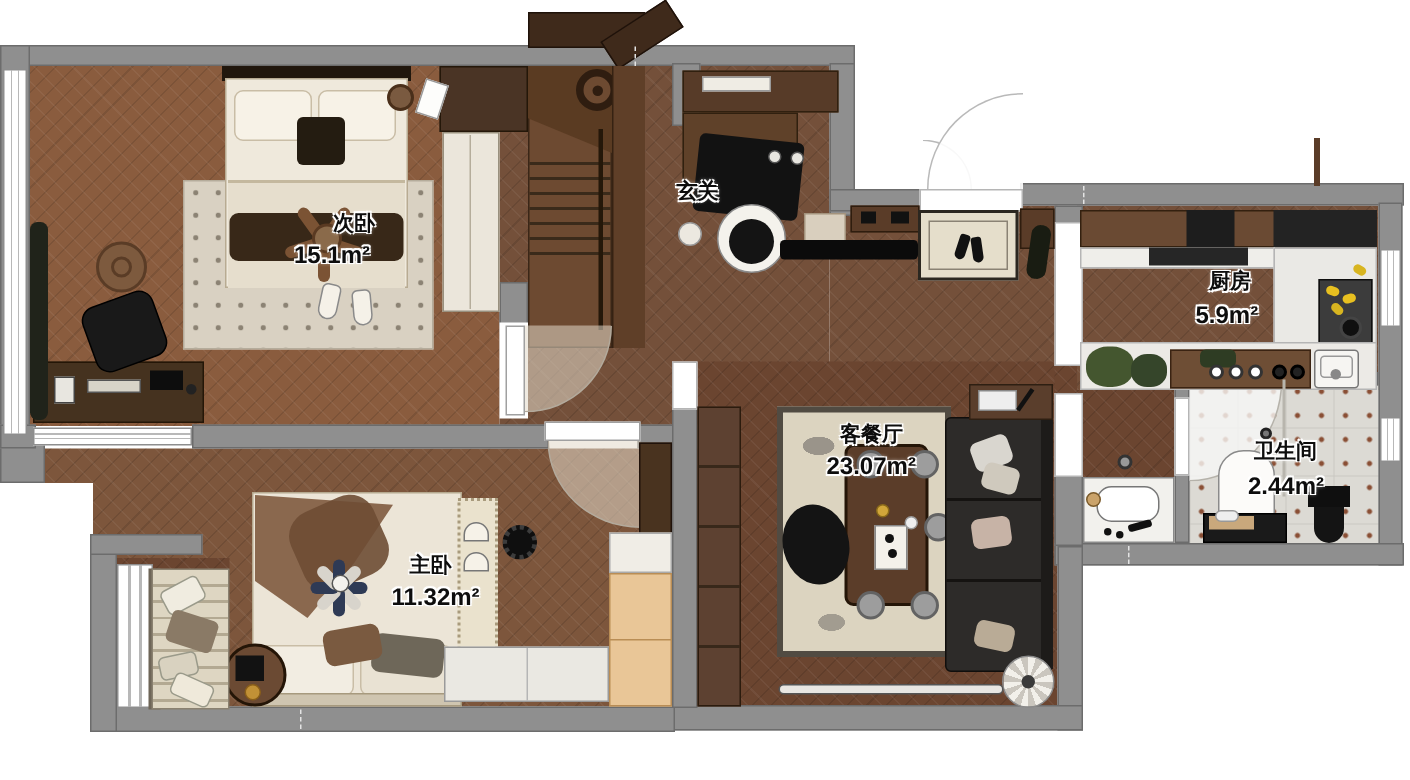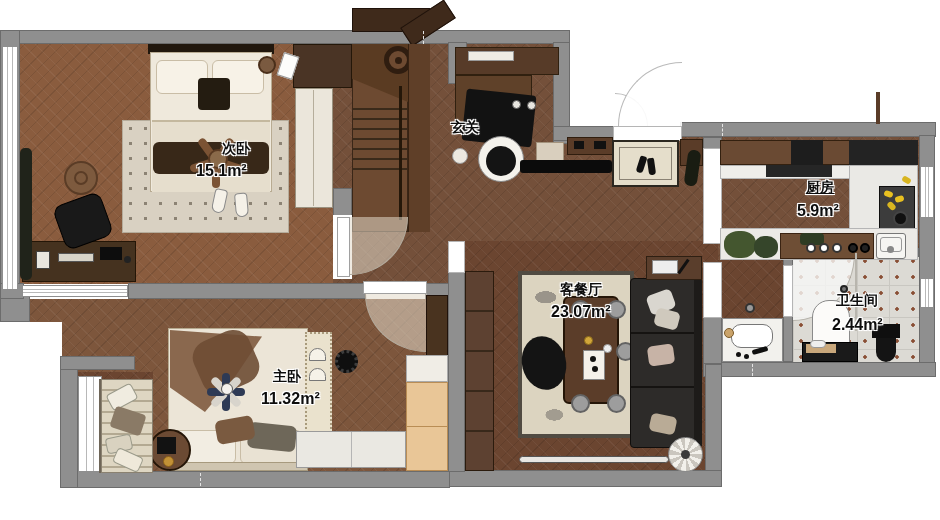--- a/index.html
+++ b/index.html
@@ -272,21 +272,21 @@
   <div class="f" style="left:114px;top:452px;width:28px;height:16px;background:#efe9da;border:1px solid #9a9a8a;border-radius:4px;transform:rotate(24deg);"></div>
 
   <div class="joint" style="left:423px;top:31px;height:13px;"></div>
   <div class="joint" style="left:722px;top:124px;height:12px;"></div>
   <div class="joint" style="left:200px;top:473px;height:13px;"></div>
   <div class="joint" style="left:752px;top:364px;height:12px;"></div>
 
   <span class="rlabel" style="left:222px;top:140px;">次卧</span>
   <span class="alabel" style="left:196px;top:162px;">15.1m²</span>
   <span class="rlabel" style="left:451px;top:119px;">玄关</span>
-  <span class="rlabel" style="left:806px;top:179px;text-decoration:underline;">厨房</span>
+  <span class="rlabel" style="left:806px;top:179px;">厨房</span>
   <span class="alabel" style="left:797px;top:202px;">5.9m²</span>
   <span class="rlabel" style="left:560px;top:281px;">客餐厅</span>
   <span class="alabel" style="left:551px;top:303px;">23.07m²</span>
   <span class="rlabel" style="left:836px;top:292px;">卫生间</span>
   <span class="alabel" style="left:832px;top:316px;">2.44m²</span>
   <span class="rlabel" style="left:273px;top:368px;">主卧</span>
   <span class="alabel" style="left:261px;top:390px;">11.32m²</span>
 
 </div>
 

